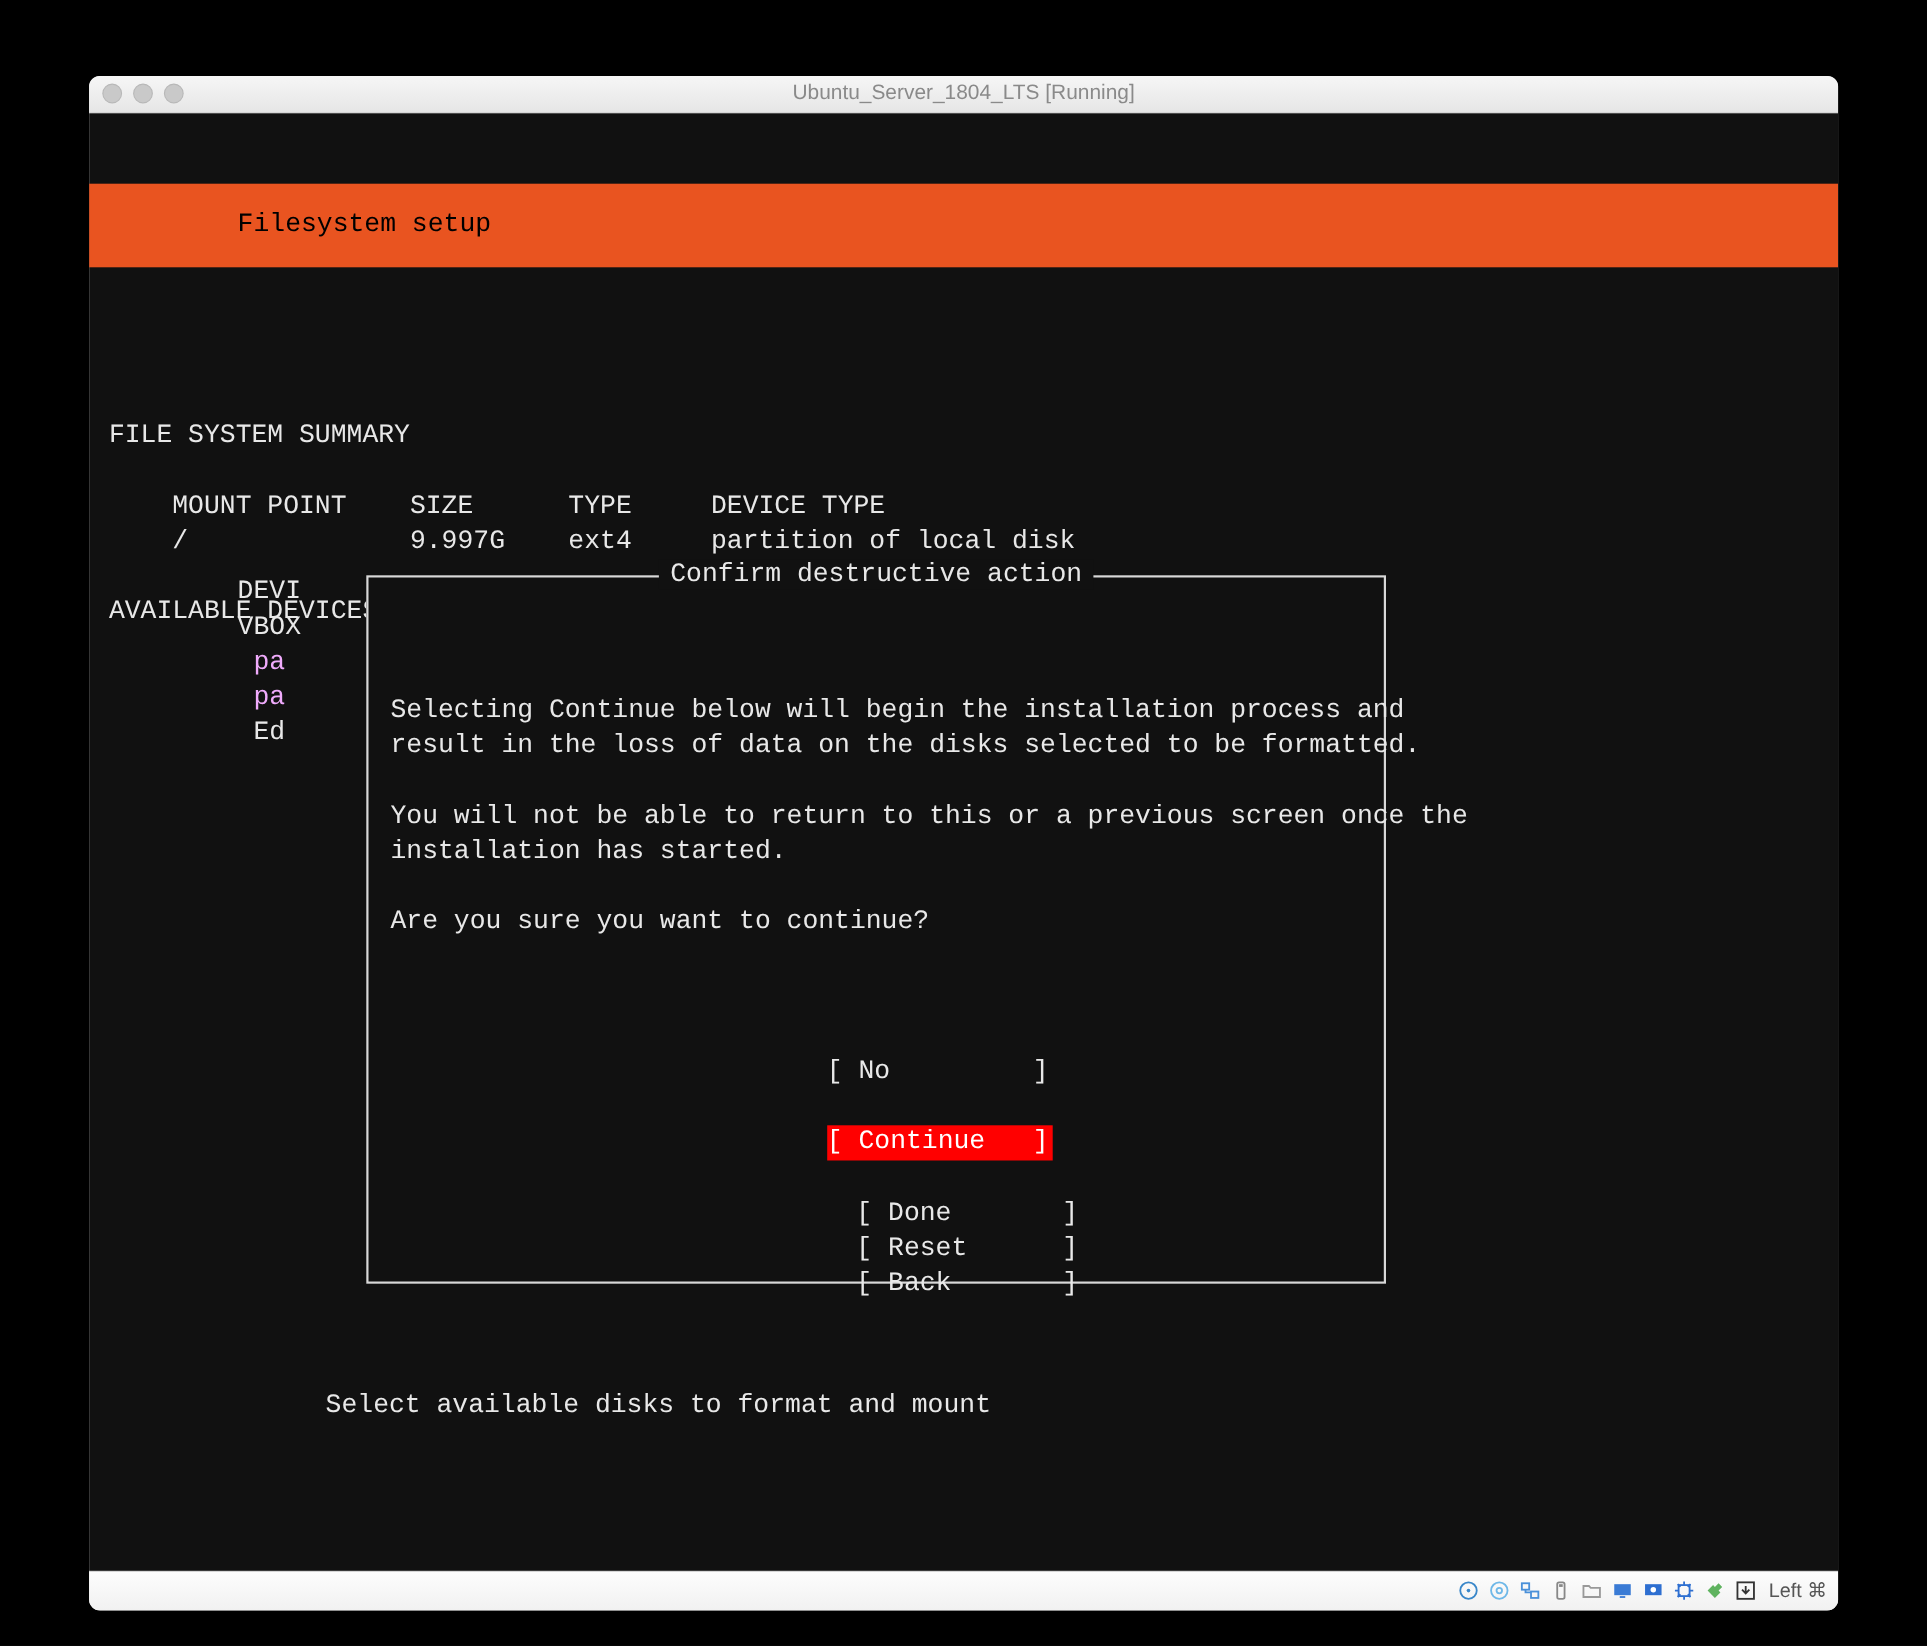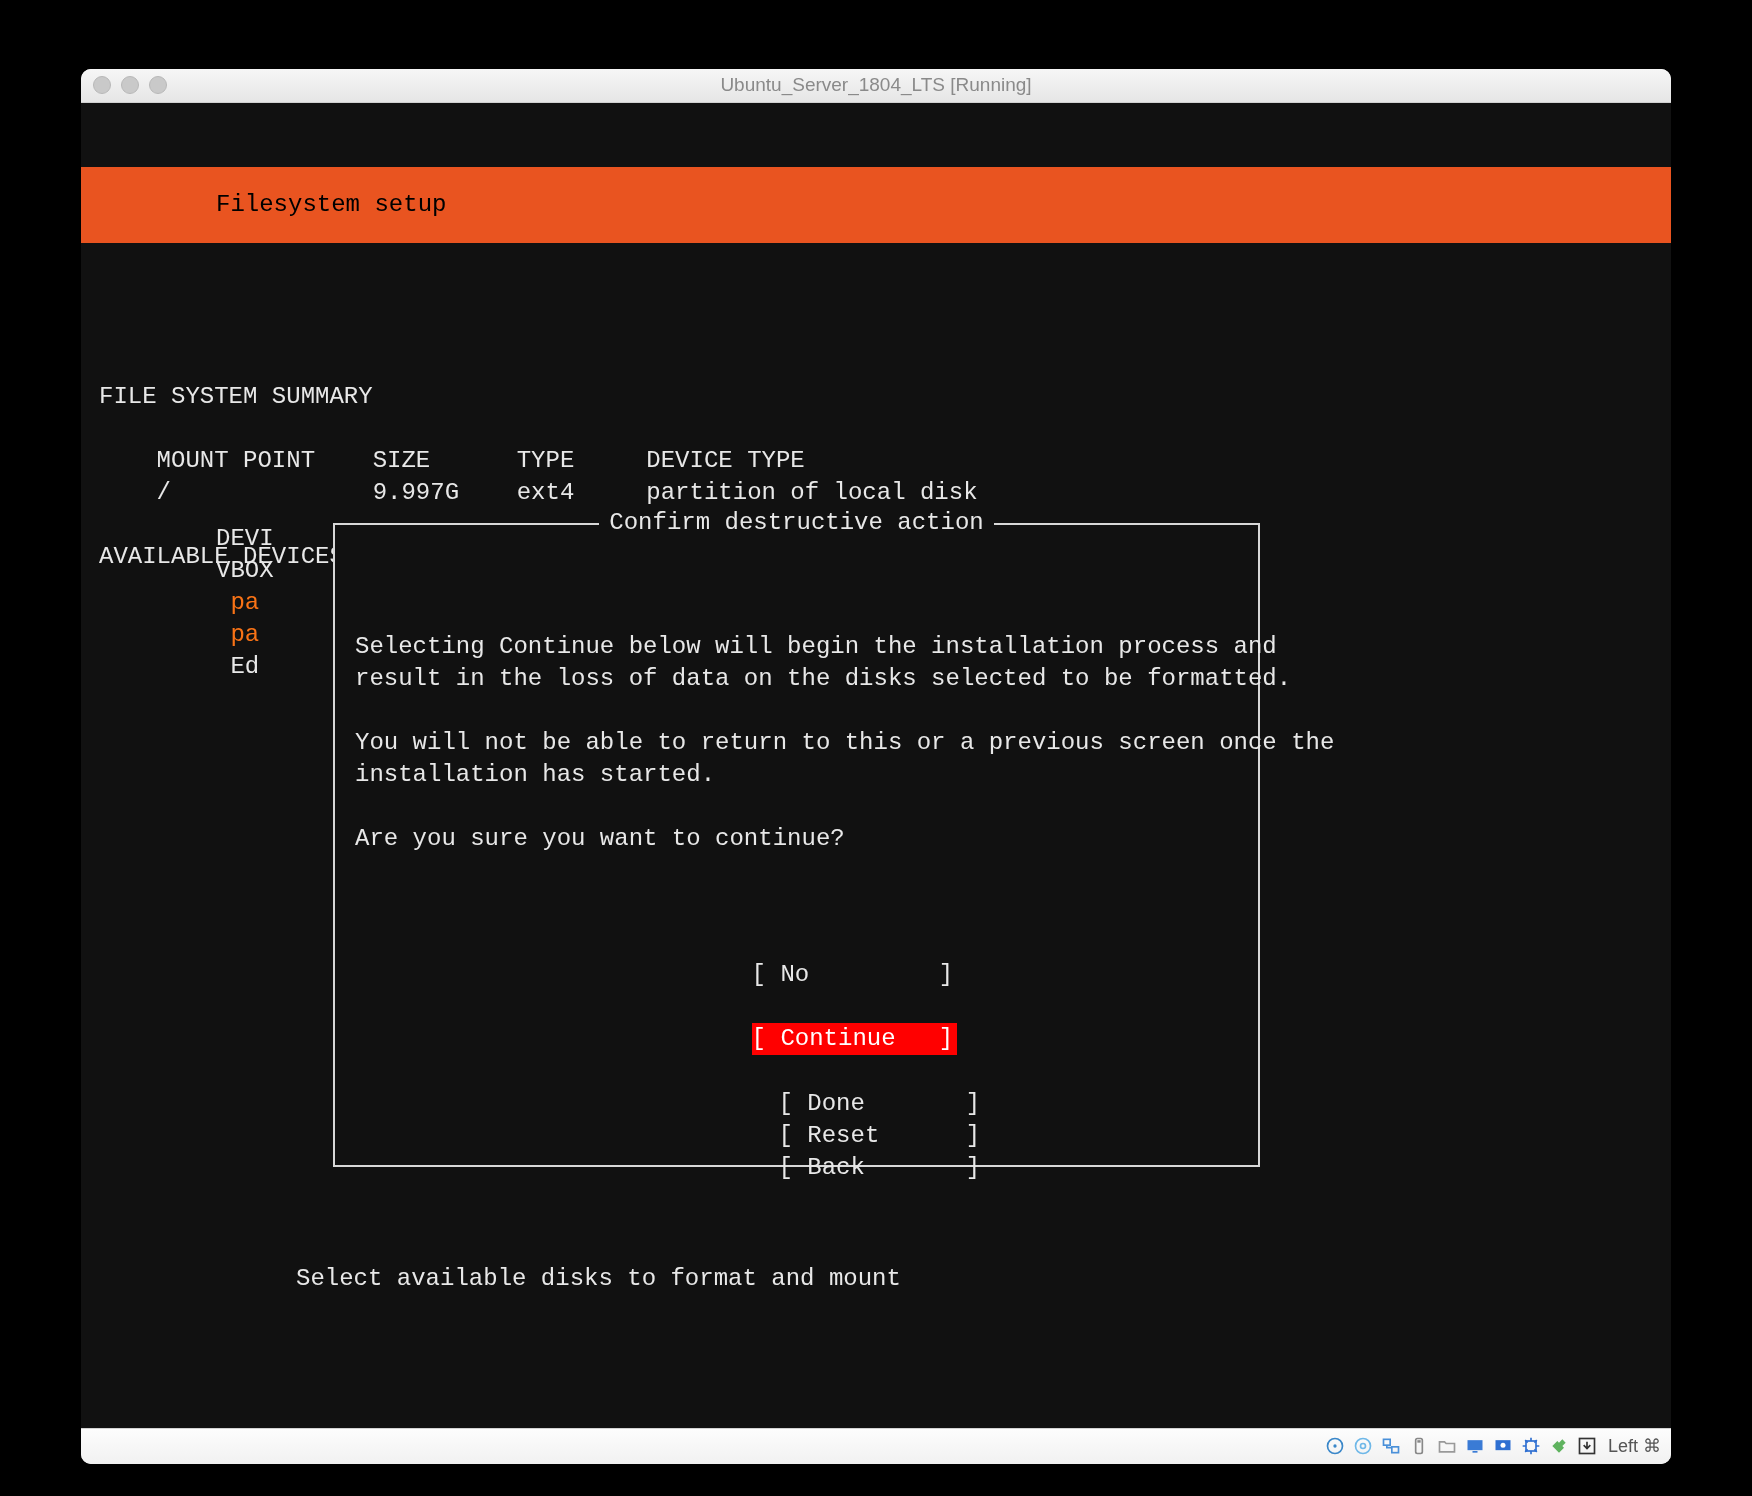--- a/index.html
+++ b/index.html
@@ -47,21 +47,21 @@
     line-height: 32px;
     white-space: pre;
     position: relative;
   }
   .orange-header {
     background:#E95420;
     color:#000000;
     padding: 22px 0 22px 135px;
   }
   .content { padding: 10px 18px 0 18px; }
-  .dim { color:#f97316; }
+  .dim { color:#f0abfc; }
   .devcol { position:absolute; top:420px; left:135px; }
   .dialog {
     position:absolute;
     top:420px; left:252px;
     width:927px;
     border:2px solid #d8d8d8;
     padding: 10px 20px 14px 20px;
     background:#111111;
   }
   .dialog-title {

